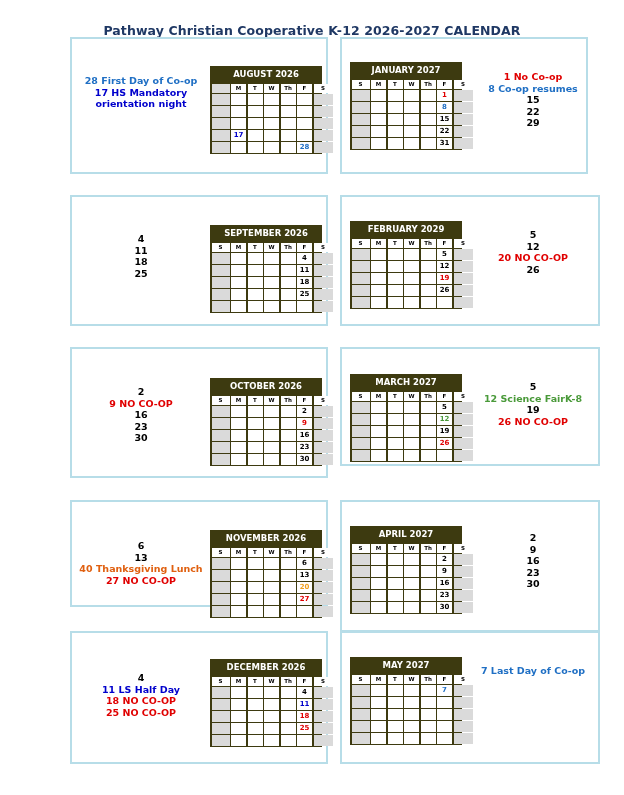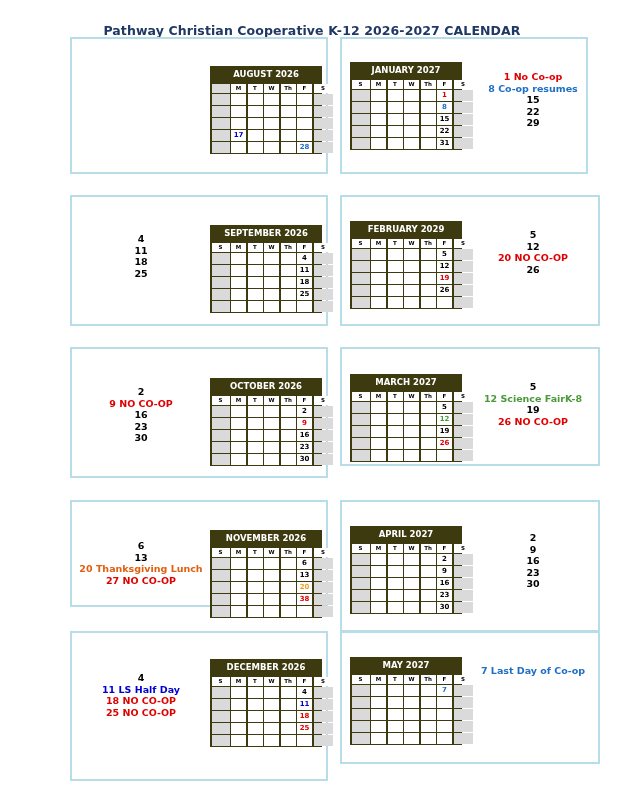--- a/index.html
+++ b/index.html
@@ -63,20 +63,25 @@
           <div class="c we"></div>
           <div class="c we"></div>
           <div class="c"></div>
           <div class="c"></div>
           <div class="c"></div>
           <div class="c"></div>
           <div class="c" style="color: rgb(31, 111, 196);">28</div>
           <div class="c we"></div>
         </div>
       </div>
+      <div class="events" style="left: 0px; top: 36px; width: 138px;">
+        <div style="color: rgb(31, 111, 196);">28 First Day of Co-op</div>
+        <div style="color: rgb(0, 0, 204);">17 HS Mandatory</div>
+        <div style="color: rgb(0, 0, 204);">orientation night</div>
+      </div>
     </div>
     <div class="panel" style="left: 340px; top: 37px; width: 248px; height: 137px;">
       <div class="cal" style="left: 8px; top: 23px;">
         <div class="hdr">JANUARY 2027</div>
         <div class="grid">
           <div class="dn">S</div>
           <div class="dn">M</div>
           <div class="dn">T</div>
           <div class="dn">W</div>
           <div class="dn">Th</div>
@@ -378,35 +383,35 @@
           <div class="c"></div>
           <div class="c"></div>
           <div class="c"></div>
           <div class="c" style="color: rgb(240, 160, 32);">20</div>
           <div class="c we"></div>
           <div class="c we"></div>
           <div class="c"></div>
           <div class="c"></div>
           <div class="c"></div>
           <div class="c"></div>
-          <div class="c" style="color: rgb(224, 0, 0);">38</div>
+          <div class="c" style="color: rgb(224, 0, 0);">27</div>
           <div class="c we"></div>
           <div class="c we"></div>
           <div class="c"></div>
           <div class="c"></div>
           <div class="c"></div>
           <div class="c"></div>
           <div class="c"></div>
           <div class="c we"></div>
         </div>
       </div>
       <div class="events" style="left: 0px; top: 38px; width: 138px;">
         <div style="color: rgb(0, 0, 0);">6</div>
         <div style="color: rgb(0, 0, 0);">13</div>
-        <div style="color: rgb(224, 96, 16);">20 Thanksgiving Lunch</div>
+        <div style="color: rgb(224, 96, 16);">40 Thanksgiving Lunch</div>
         <div style="color: rgb(224, 0, 0);">27  NO CO-OP</div>
       </div>
     </div>
     <div class="panel" style="left: 340px; top: 500px; width: 260px; height: 132px;">
       <div class="cal" style="left: 8px; top: 24px;">
         <div class="hdr">APRIL 2027</div>
         <div class="grid">
           <div class="dn">S</div>
           <div class="dn">M</div>
           <div class="dn">T</div>
@@ -452,21 +457,21 @@
         </div>
       </div>
       <div class="events" style="left: 122px; top: 30px; width: 138px;">
         <div style="color: rgb(0, 0, 0);">2</div>
         <div style="color: rgb(0, 0, 0);">9</div>
         <div style="color: rgb(0, 0, 0);">16</div>
         <div style="color: rgb(0, 0, 0);">23</div>
         <div style="color: rgb(0, 0, 0);">30</div>
       </div>
     </div>
-    <div class="panel" style="left: 70px; top: 631px; width: 258px; height: 150px;">
+    <div class="panel" style="left: 70px; top: 631px; width: 258px; height: 133px;">
       <div class="cal" style="left: 138px; top: 26px;">
         <div class="hdr">DECEMBER 2026</div>
         <div class="grid">
           <div class="dn">S</div>
           <div class="dn">M</div>
           <div class="dn">T</div>
           <div class="dn">W</div>
           <div class="dn">Th</div>
           <div class="dn">F</div>
           <div class="dn">S</div>

